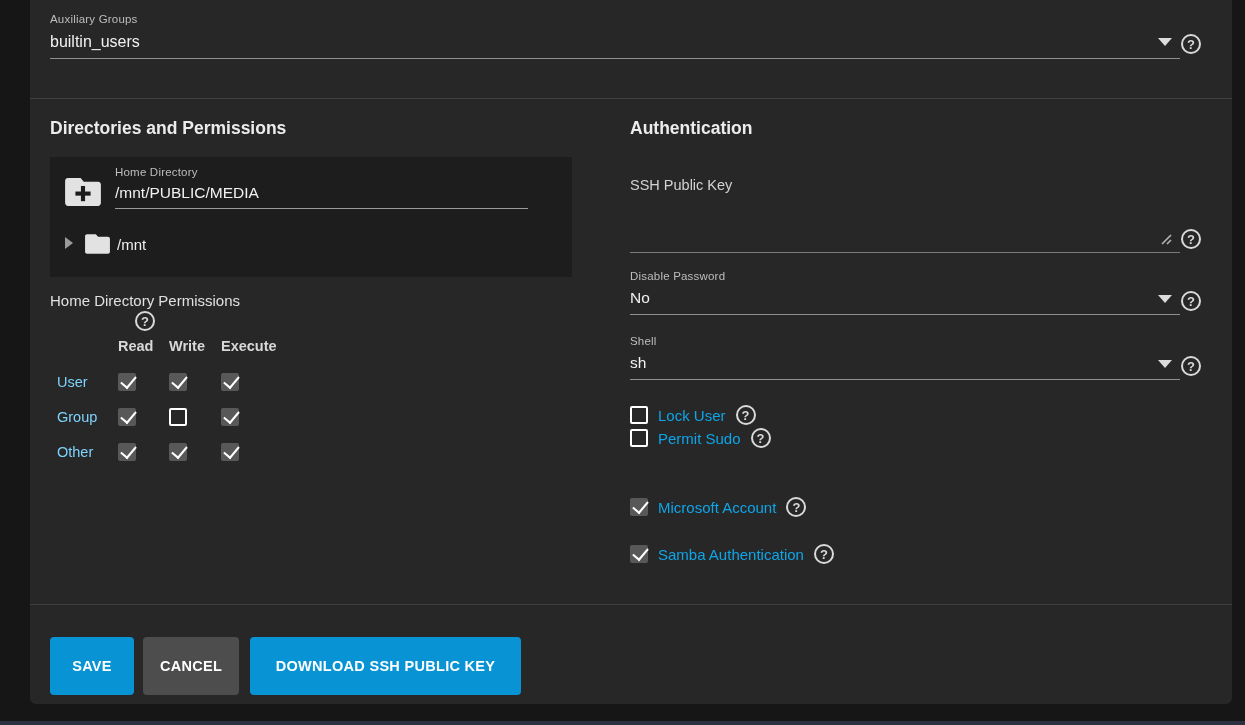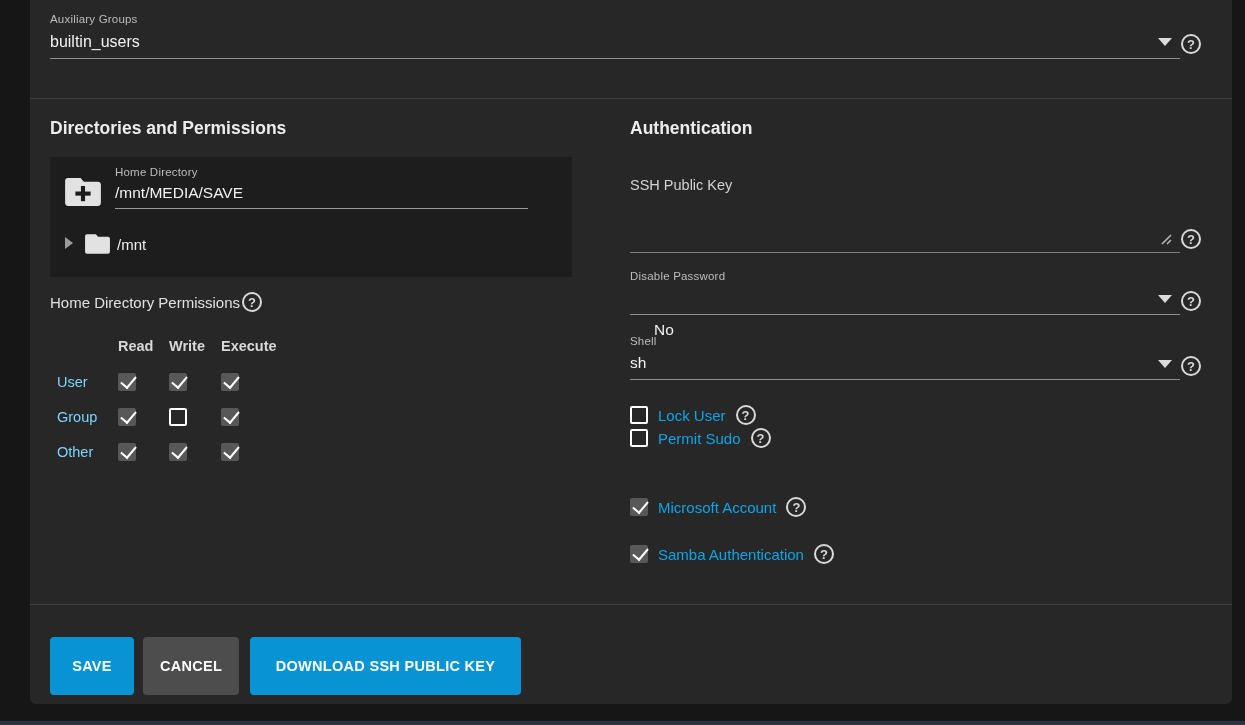--- a/index.html
+++ b/index.html
@@ -85,35 +85,35 @@
 
     <div class="dir-panel">
       <span style="position:absolute; left:14px; top:18px;">
         <svg width="38" height="34" viewBox="0 0 24 20">
           <path d="M21.5 3.5h-9l-2-2.3H2.5c-1 0-1.8.8-1.8 1.8v14c0 1 .8 1.8 1.8 1.8h19c1 0 1.8-.8 1.8-1.8V5.3c0-1-.8-1.8-1.8-1.8z" fill="#e2e2e2"></path>
           <rect x="10.7" y="6.2" width="2.6" height="9.6" fill="#1d1d1d"></rect>
           <rect x="7.2" y="9.7" width="9.6" height="2.6" fill="#1d1d1d"></rect>
         </svg>
       </span>
       <span class="small-label" style="left:65px; top:9px;">Home Directory</span>
-      <span class="field-value" style="left:65px; top:27px; font-size:15.5px;">/mnt/MEDIA/SAVE</span>
+      <span class="field-value" style="left:65px; top:27px; font-size:15.5px;">/mnt/PUBLIC/MEDIA</span>
       <div class="underline" style="left:65px; top:51px; width:413px; background:#9a9a9a;"></div>
 
       <div>
         <span class="tree-arrow" style="left:15px; top:80px;"></span>
         <span style="position:absolute; left:34px; top:76px;">
           <svg width="27" height="22" viewBox="0 0 24 20">
             <path d="M21.5 3.5h-9l-2-2.3H2.5c-1 0-1.8.8-1.8 1.8v14c0 1 .8 1.8 1.8 1.8h19c1 0 1.8-.8 1.8-1.8V5.3c0-1-.8-1.8-1.8-1.8z" fill="#e2e2e2"></path>
           </svg>
         </span>
         <span style="position:absolute; left:67px; top:79px; font-size:15px; color:#eeeeee;">/mnt</span>
       </div>
     </div>
 
-    <div style="position:absolute; left:20px; top:292px; display:flex; align-items:center; gap:2px;">
+    <div style="position:absolute; left:20px; top:292px; display:flex; align-items:center; gap:2px;flex-direction:column;">
       <span style="font-size:15px; color:#e0e0e0;">Home Directory Permissions</span>
       <span class="help-inline">?</span>
     </div>
 
     <div class="perm-grid">
       <span class="hdr"></span>
       <span class="hdr">Read</span>
       <span class="hdr">Write</span>
       <span class="hdr">Execute</span>
 
@@ -141,21 +141,21 @@
         <svg width="11" height="11" viewBox="0 0 11 11">
           <path d="M10 1 L1 10 M10 6 L6 10" stroke="#b5b5b5" stroke-width="1.6" fill="none"></path>
         </svg>
       </span>
       <div class="underline" style="left:0; bottom:0; width:550px; background:#7c7c7c;"></div>
     </div>
     <span class="help" style="left:1151px; top:229px;">?</span>
 
     <div>
       <span class="small-label" style="left:600px; top:270px;">Disable Password</span>
-      <span class="field-value" style="left:624px; top:289px; font-size:15.5px;margin-top:32px;">No</span>
+      <span class="field-value" style="left:600px; top:289px; font-size:15.5px;">No</span>
       <span class="dd-arrow" style="left:1128px; top:295px;"></span>
       <div class="underline" style="left:600px; top:314px; width:550px;"></div>
     </div>
     <span class="help" style="left:1151px; top:291px;">?</span>
 
     <div>
       <span class="small-label" style="left:600px; top:335px;">Shell</span>
       <span class="field-value" style="left:600px; top:354px; font-size:15.5px;">sh</span>
       <span class="dd-arrow" style="left:1128px; top:360px;"></span>
       <div class="underline" style="left:600px; top:379px; width:550px;"></div>

